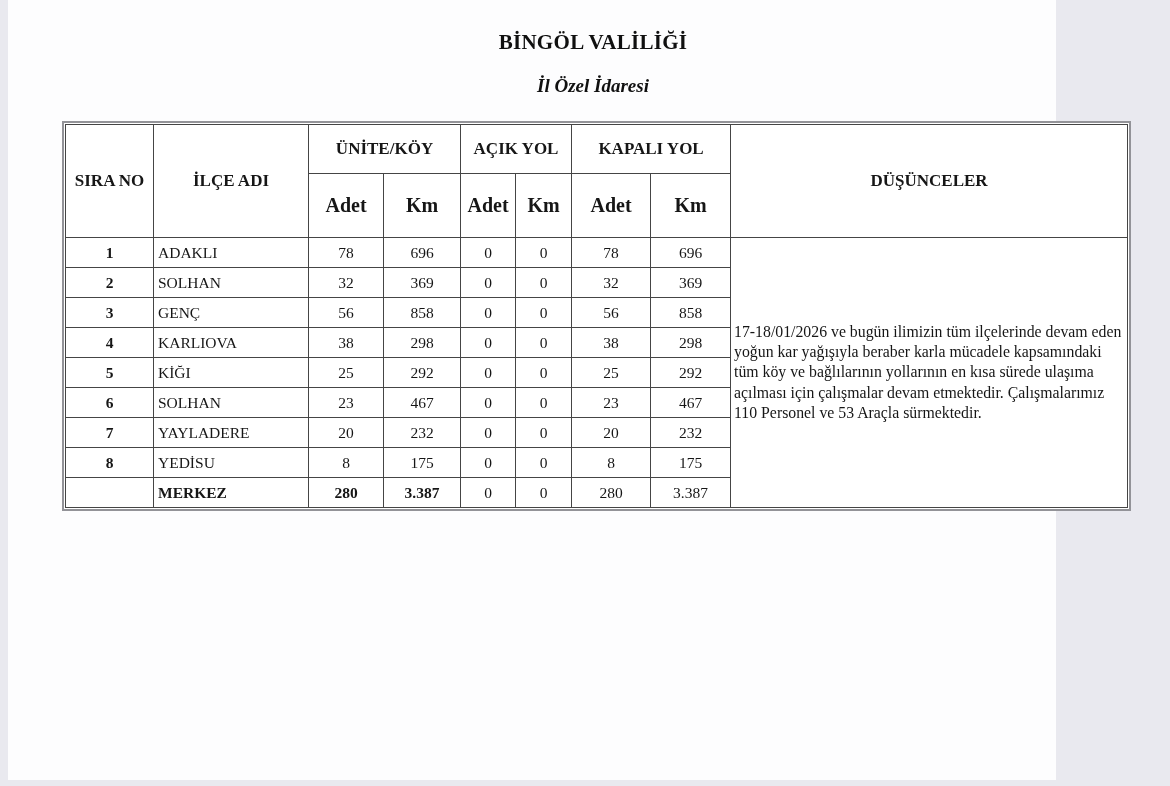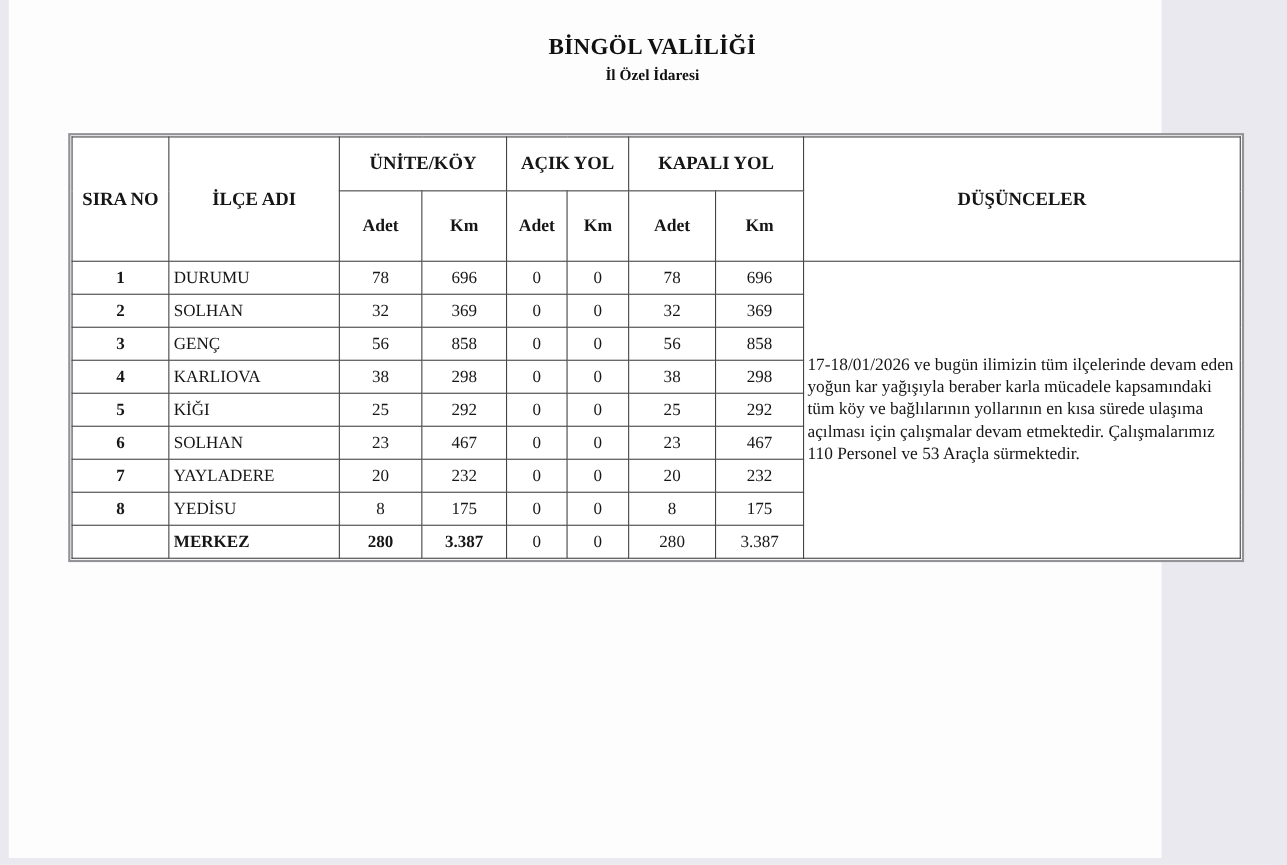--- a/index.html
+++ b/index.html
@@ -15,21 +15,21 @@
     left: 8px; top: 0; width: 1048px; height: 780px;
     background: #fdfdfe;
   }
   .title-block {
     position: absolute;
     left: 54px; top: 30px; width: 1062px;
     text-align: center;
     color: #101010;
   }
   .title-line1 { font-size: 21px; font-weight: bold; letter-spacing: .3px; }
-  .title-line2 { font-size: 14px; font-weight: bold; margin-top: 7px; }
+  .title-line2 { font-size: 19px; font-weight: bold; margin-top: 20px; font-style: italic; }
   .title-line3 { font-size: 21px; font-weight: bold; margin-top: 8px; letter-spacing: .2px; }
 
   .table-wrap {
     position: absolute;
     left: 54px; top: 121px;
     border: 2px solid #939398;      
     padding: 1px;                   
     background: #fff;
   }
   table {
@@ -40,21 +40,21 @@
   }
   th, td {
     border: 1px solid #454545;
     padding: 0;
     text-align: center;
     vertical-align: middle;
     overflow: hidden;
   }
   thead th { font-size: 17px; font-weight: bold; }
   tr.head-groups th { height: 49px; font-family: Liberation Serif, serif; }
-  tr.head-sub th { height: 64px; font-size: 16px; }
+  tr.head-sub th { height: 64px; font-size: 20px; }
   tbody td { height: 30px; font-size: 15.5px; font-weight: normal; }
   td.cell-no { font-weight: bold; }
   td.cell-ilce { text-align: left; padding-left: 4px; }
   tr.total-row td.cell-label { text-align: left; padding-left: 4px; font-weight: bold; }
   tr.total-row td.bold-val { font-weight: bold; }
   td.notes-cell {
     text-align: left;
     vertical-align: middle;
     font-size: 15.8px;
     line-height: 1.27;
@@ -99,21 +99,21 @@
           <th>Km</th>
           <th>Adet</th>
           <th>Km</th>
           <th>Adet</th>
           <th>Km</th>
         </tr>
       </thead>
       <tbody>
         <tr>
           <td class="cell-no">1</td>
-          <td class="cell-ilce">DURUMU</td>
+          <td class="cell-ilce">ADAKLI</td>
           <td>78</td>
           <td>696</td>
           <td>0</td>
           <td>0</td>
           <td>78</td>
           <td>696</td>
           <td class="notes-cell" rowspan="9">17-18/01/2026 ve bugün ilimizin tüm ilçelerinde devam eden yoğun kar yağışıyla beraber karla mücadele kapsamındaki tüm köy ve bağlılarının yollarının en kısa sürede ulaşıma açılması için çalışmalar devam etmektedir. Çalışmalarımız 110 Personel ve 53 Araçla sürmektedir.</td>
         </tr>
         <tr>
           <td class="cell-no">2</td>

